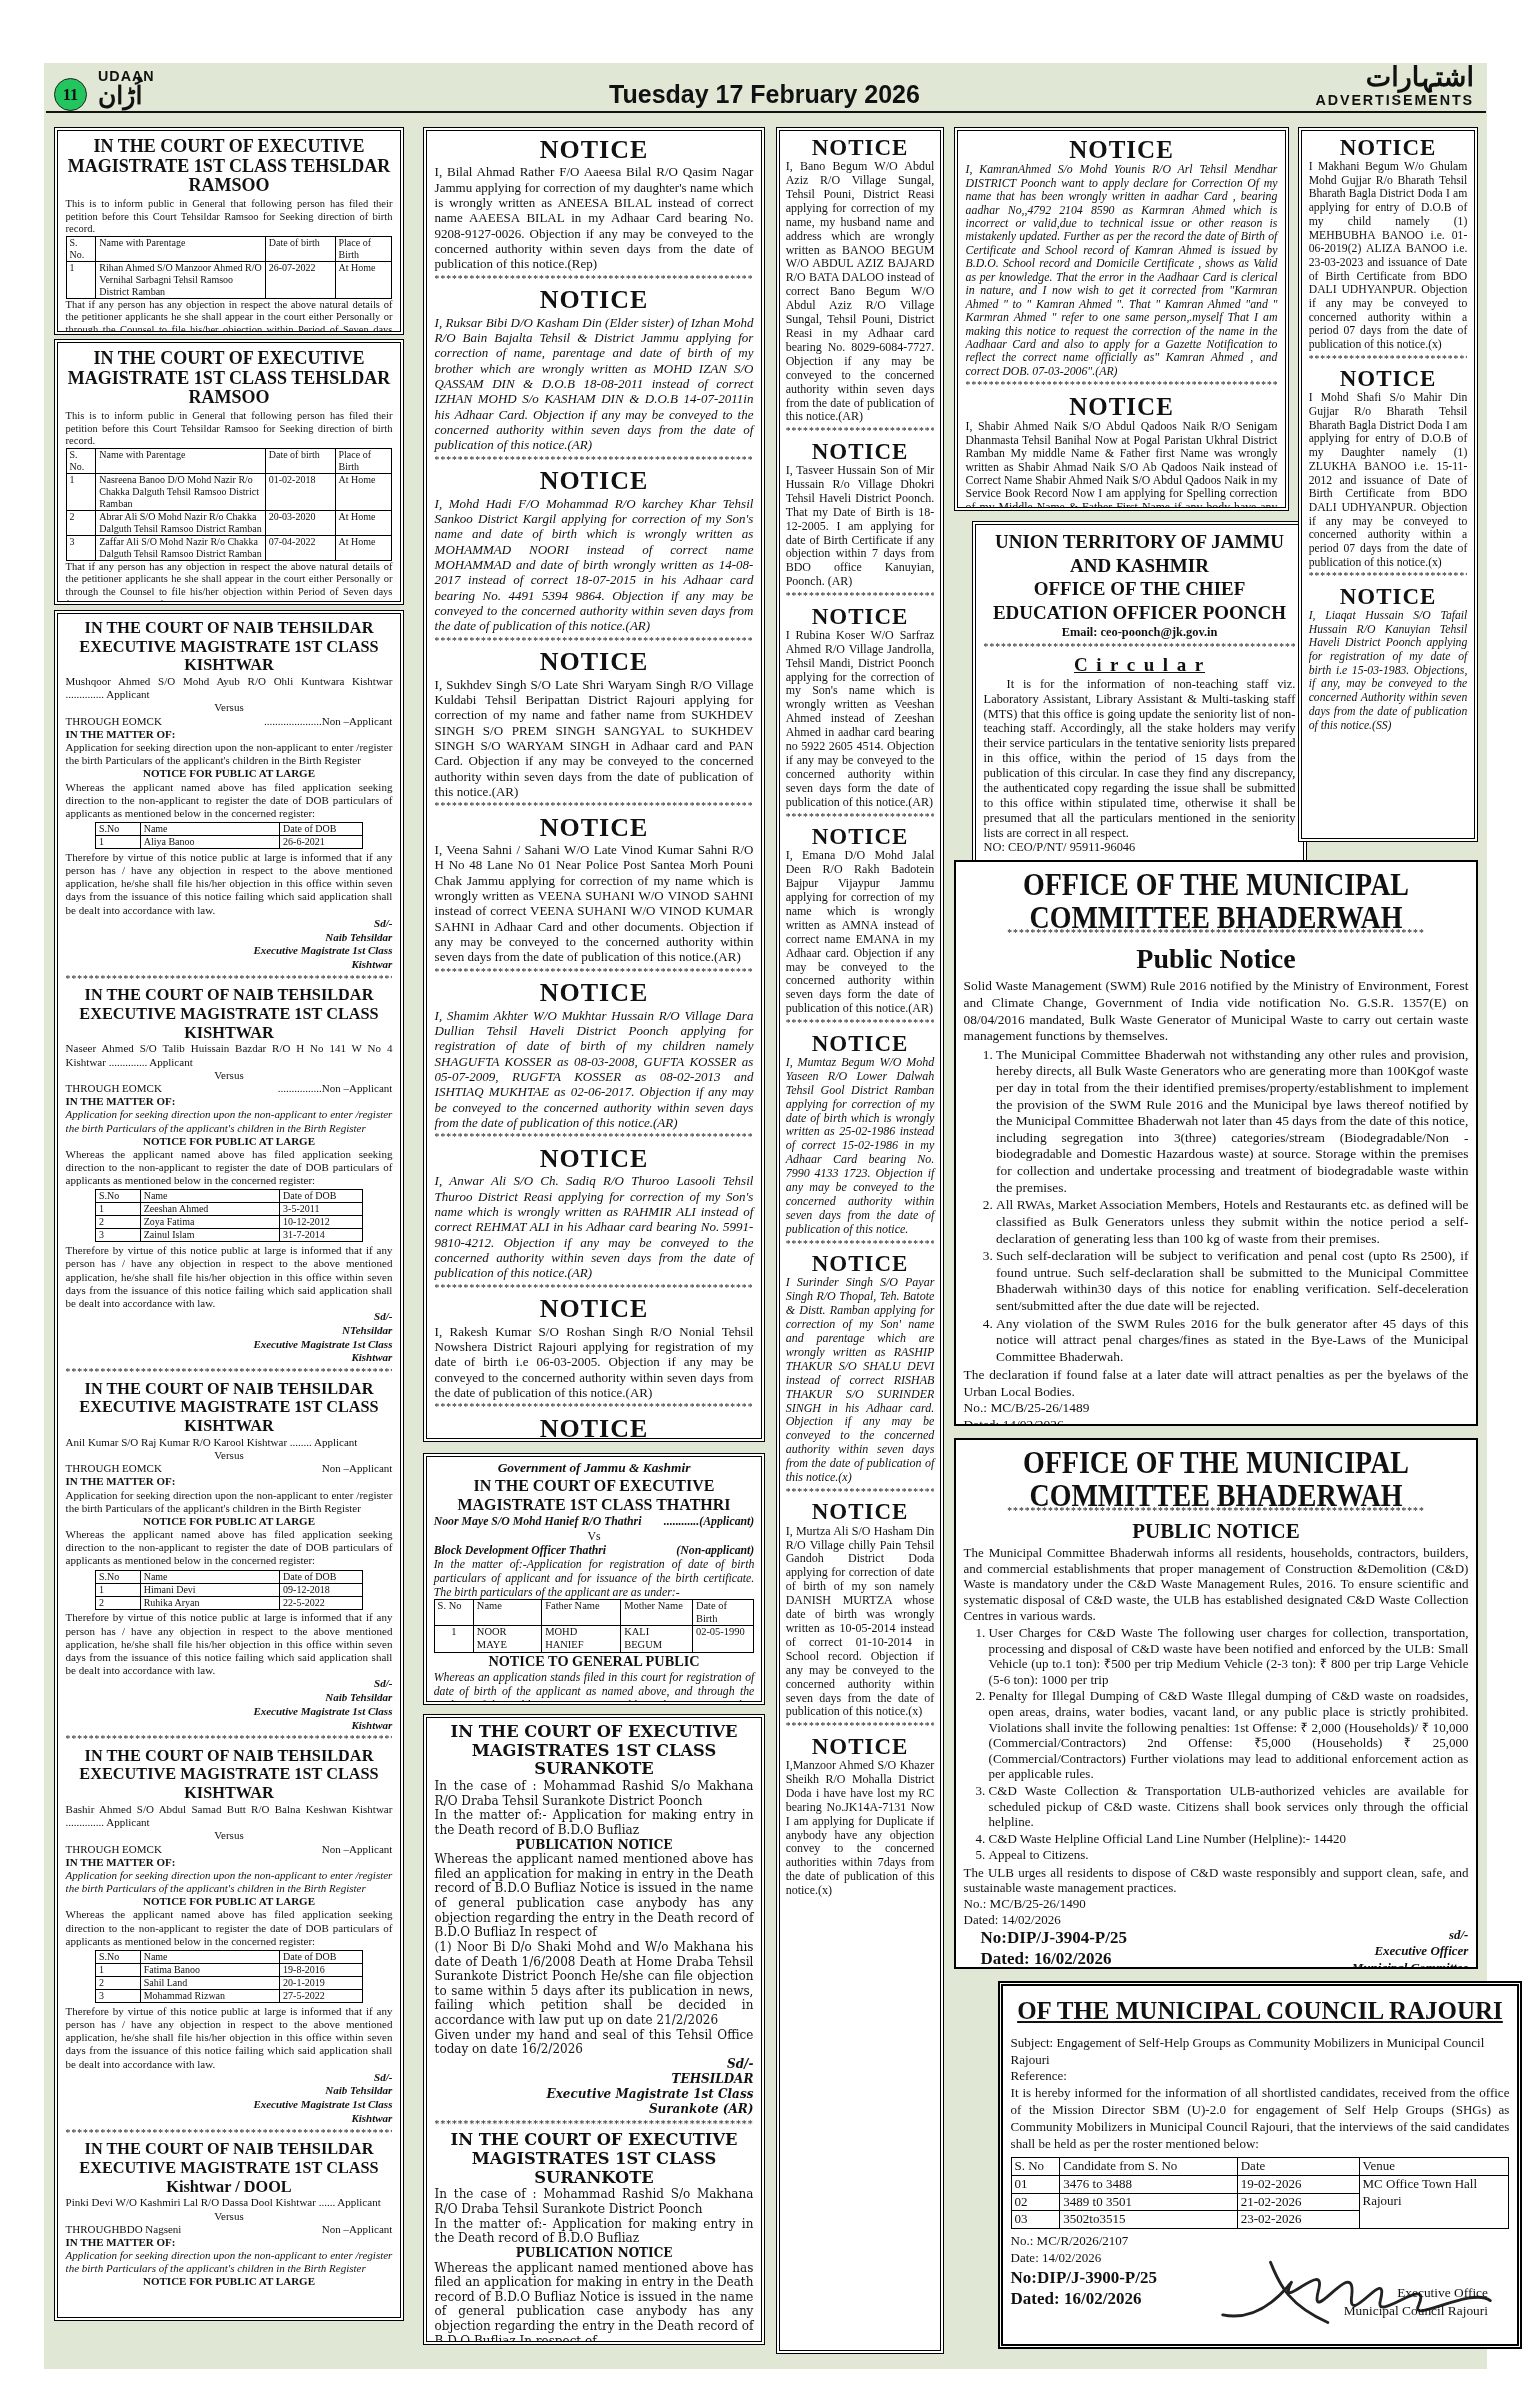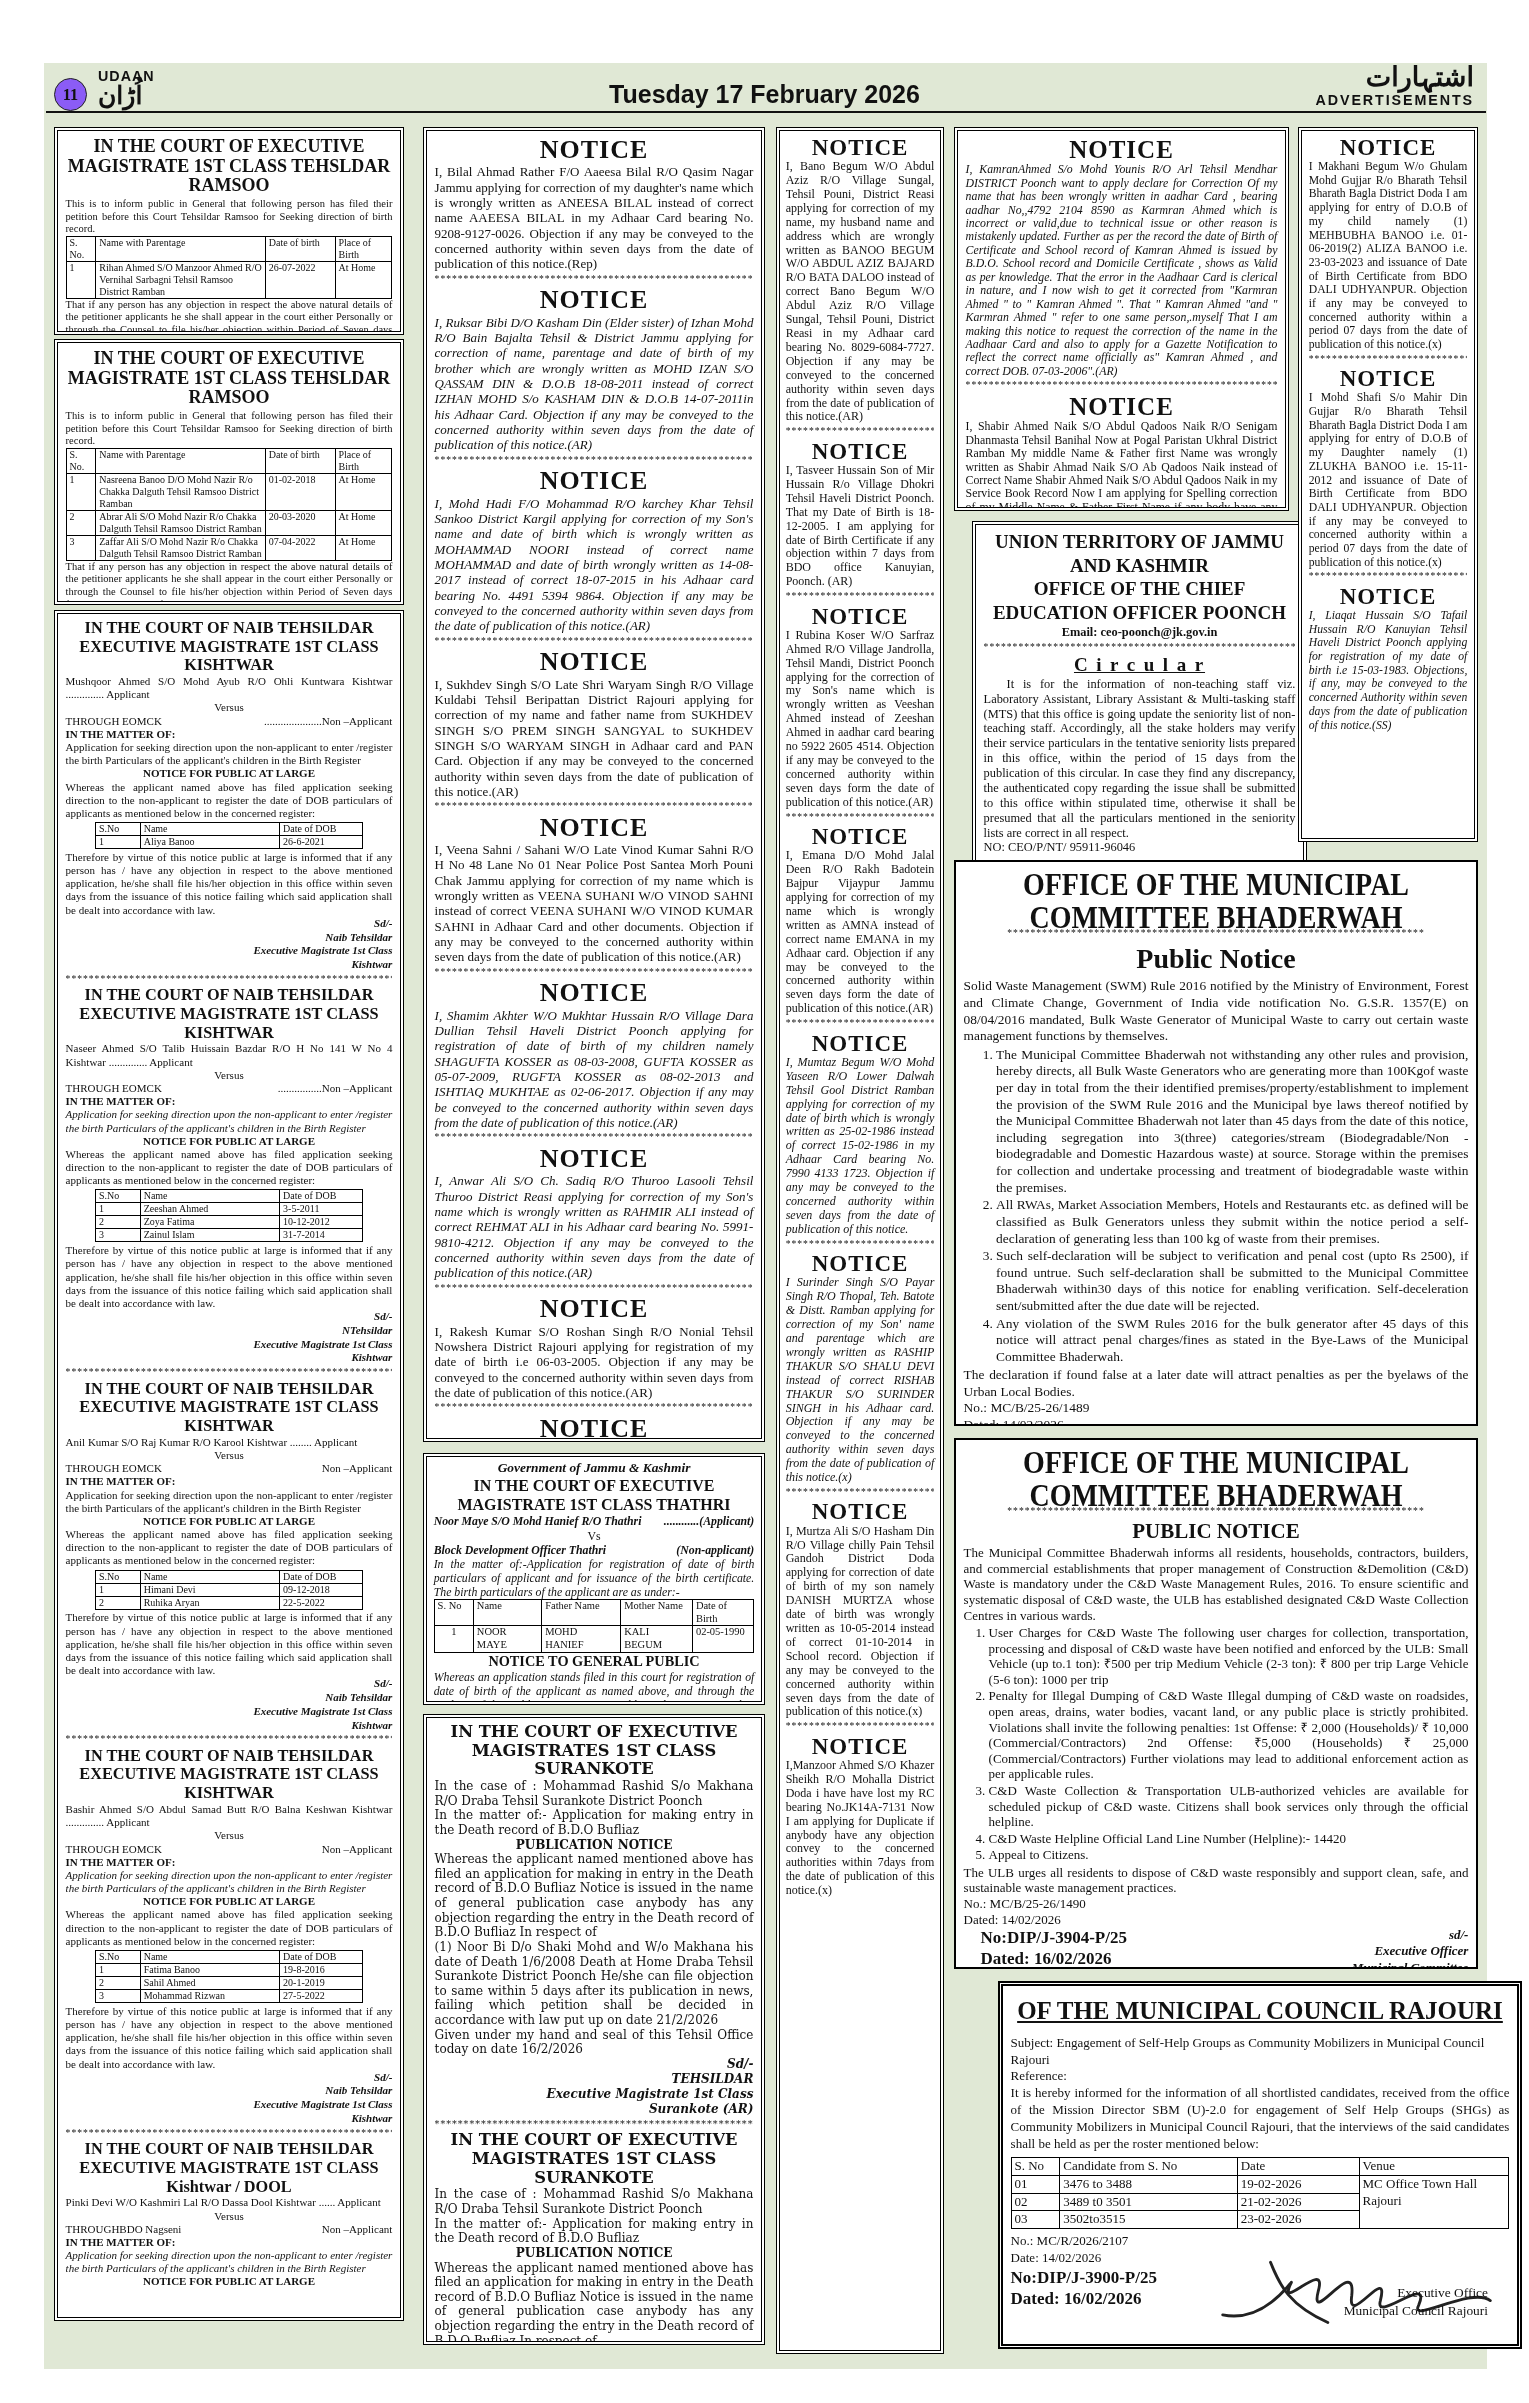--- a/index.html
+++ b/index.html
@@ -2,21 +2,21 @@
 <html><head>
 <meta charset="utf-8">
 <style>
   html,body{margin:0;padding:0;}
   body{width:1529px;height:2403px;position:relative;background:#ffffff;
        font-family:"Liberation Serif",serif;color:#111;}
   .canvas{position:absolute;left:44px;top:63px;width:1443px;height:2306px;background:#e0e8d5;}
   .hrule{position:absolute;left:46px;top:111px;width:1440px;height:1.9px;background:#111;}
   
   .pagenum{position:absolute;left:54px;top:78px;width:31px;height:31px;border:1.9px solid #222;
-           border-radius:50%;background:#8b5cf6;text-align:center;line-height:31px;
+           border-radius:50%;background:#22c55e;text-align:center;line-height:31px;
            font-weight:bold;font-size:16.3px;font-family:"Liberation Serif",serif;}
   .brand{position:absolute;left:98px;top:69px;line-height:1;}
   .brand .en{font-family:"Liberation Sans",sans-serif;font-weight:bold;font-size:14.3px;letter-spacing:1px;}
   .brand .ur{font-size:25px;font-weight:bold;}
   .hdate{position:absolute;left:0;top:80px;width:1529px;text-align:center;
          font-family:"Liberation Sans",sans-serif;font-weight:bold;font-size:25px;}
   .hright{position:absolute;right:55px;top:63px;text-align:right;line-height:1.1;}
   .hright .ur{font-size:27px;font-weight:bold;}
   .hright .en{font-family:"Liberation Sans",sans-serif;font-size:14.3px;letter-spacing:1.9px;font-weight:bold;}
   
@@ -290,21 +290,21 @@
             <th>Name</th>
             <th style="width:76px;">Date of DOB</th>
           </tr>
       <tr>
             <td>1</td>
             <td>Fatima Banoo</td>
             <td>19-8-2016</td>
           </tr>
       <tr>
             <td>2</td>
-            <td>Sahil Ahmed</td>
+            <td>Sahil Land</td>
             <td>20-1-2019</td>
           </tr>
       <tr>
             <td>3</td>
             <td>Mohammad Rizwan</td>
             <td>27-5-2022</td>
           </tr>
     </tbody>
       </table>
     <div class="jt">Therefore by virtue of this notice public at large is informed that if any person has / have any objection in respect to the above mentioned application, he/she shall file his/her objection in this office within seven days from the issuance of this notice failing which said application shall be dealt into accordance with law.</div>

